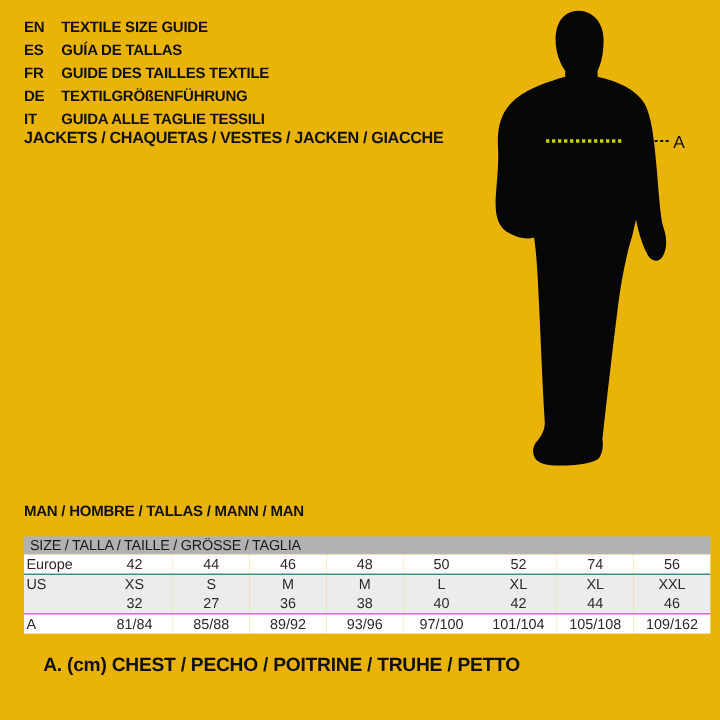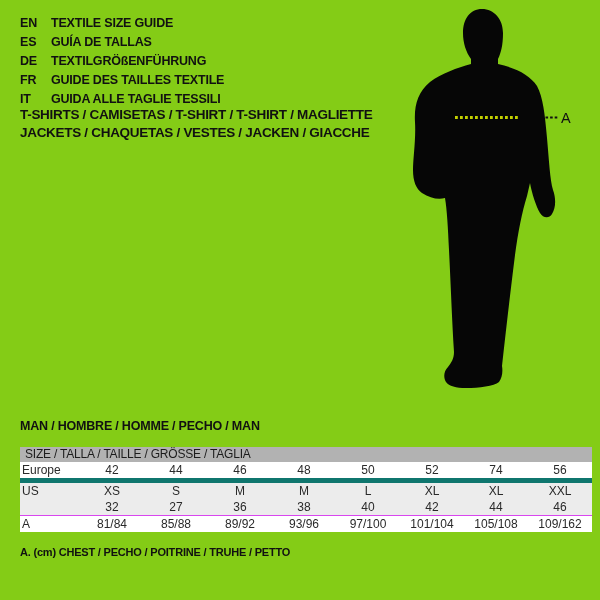--- a/index.html
+++ b/index.html
@@ -1,74 +1,73 @@
 <!DOCTYPE html>
 <html><head>
 <meta charset="utf-8">
 <style>
   html,body{margin:0;padding:0;background:#fff;}
   .page{
-    position:relative;width:600px;height:600px;background:#84cc16;
+    position:relative;width:600px;height:600px;background:#eab308;
     font-family:"Liberation Sans",sans-serif;color:#111;overflow:hidden;
   }
   
   .langs{position:absolute;left:20px;top:14px;}
   .lang-row{display:flex;font-weight:700;font-size:12.5px;line-height:19px;letter-spacing:-0.2px;}
   .lang-code{width:31px;flex:0 0 31px;}
   
   .cats{position:absolute;left:20px;top:106px;font-weight:700;font-size:13.5px;line-height:17.5px;letter-spacing:-0.3px;}
   
   .figure{position:absolute;left:400px;top:0;width:200px;height:400px;}
   
   .man-title{position:absolute;left:20px;top:419px;font-weight:700;font-size:12.5px;letter-spacing:-0.2px;}
   
   .table-wrap{position:absolute;left:20px;top:447px;width:572px;}
   .thead{background:#b2b2b2;height:15px;line-height:15px;padding-left:5px;
          font-size:12px;color:#1c1c1c;letter-spacing:-0.2px;}
   table{width:100%;border-collapse:collapse;table-layout:fixed;}
   col.lbl-col{width:60px;}
   td{height:16px;padding:0;text-align:center;font-size:12px;color:#2a2a2a;}
   td.lbl{text-align:left;padding-left:2px;}
-  tr.r-europe td{background:#ffffff;border-bottom:5px solid #0f766e;}
+  tr.r-europe td{background:#ffffff;border-bottom:1px solid #0f766e;}
   tr.r-us td{background:#ececec;}
   tr.r-num td{background:#ececec;border-bottom:1px solid #d946ef;}
   tr.r-a td{background:#ffffff;}
   
-  .footnote{position:absolute;left:20px;top:546px;font-weight:700;font-size:11px;letter-spacing:-0.2px;}
+  .footnote{position:absolute;left:36px;top:546px;font-weight:700;font-size:16px;letter-spacing:-0.2px;}
 </style>
 </head>
 <body>
 
 <div class="page">
 
   <div class="langs">
     <div class="lang-row">
       <span class="lang-code">EN</span>
       <span>TEXTILE SIZE GUIDE</span>
     </div>
     <div class="lang-row">
       <span class="lang-code">ES</span>
       <span>GUÍA DE TALLAS</span>
     </div>
     <div class="lang-row">
+      <span class="lang-code">FR</span>
+      <span>GUIDE DES TAILLES TEXTILE</span>
+    </div>
+    <div class="lang-row">
       <span class="lang-code">DE</span>
       <span>TEXTILGRÖßENFÜHRUNG</span>
-    </div>
-    <div class="lang-row">
-      <span class="lang-code">FR</span>
-      <span>GUIDE DES TAILLES TEXTILE</span>
     </div>
     <div class="lang-row">
       <span class="lang-code">IT</span>
       <span>GUIDA ALLE TAGLIE TESSILI</span>
     </div>
   </div>
 
   <div class="cats">
-    <div>T-SHIRTS / CAMISETAS / T-SHIRT / T-SHIRT / MAGLIETTE</div>
     <div>JACKETS / CHAQUETAS / VESTES / JACKEN / GIACCHE</div>
   </div>
 
   <svg class="figure" viewBox="0 0 200 400" width="200" height="400" xmlns="http://www.w3.org/2000/svg">
     <path fill="#060606" d="
       M82,9
       C70,9 63,19 63,33
       C63,43 66,52 71,59
       L71,64
       C57,68 42,73 30,82
@@ -93,21 +92,21 @@
       C145,115 143,97 137,86
       C130,75 116,68 98,64
       L98,59
       C101,53 103,45 103,33
       C103,19 94,9 82,9 Z"></path>
     <line x1="55" y1="117.5" x2="118" y2="117.5" stroke-width="3" stroke-dasharray="2.8 2.2" stroke="#c4d100"></line>
     <line x1="145.5" y1="117.5" x2="158" y2="117.5" stroke-width="1.8" stroke-dasharray="2.6 2" stroke="#111111"></line>
     <text x="161" y="123" font-size="14.5" fill="#111">A</text>
   </svg>
 
-  <div class="man-title">MAN / HOMBRE / HOMME / PECHO / MAN</div>
+  <div class="man-title">MAN / HOMBRE / TALLAS / MANN / MAN</div>
 
   <div class="table-wrap">
     <div class="thead">SIZE / TALLA / TAILLE / GRÖSSE / TAGLIA</div>
     <table>
       <colgroup>
         <col class="lbl-col">
           <col>
           <col>
           <col>
           <col>

